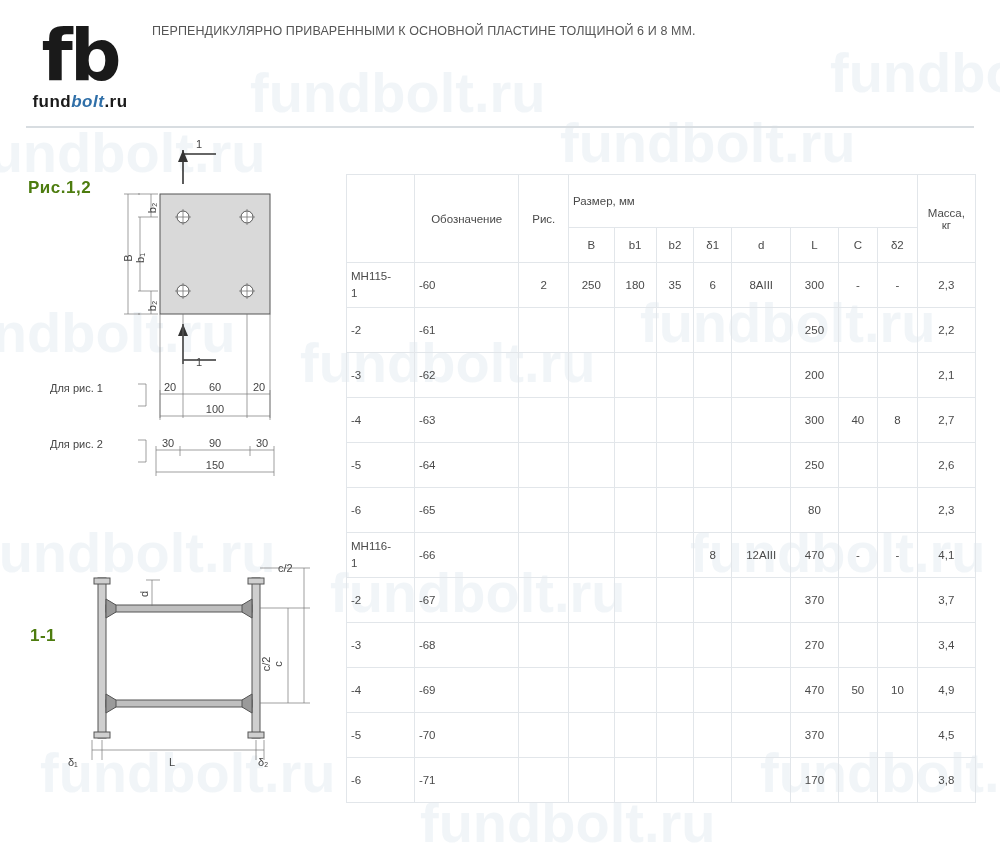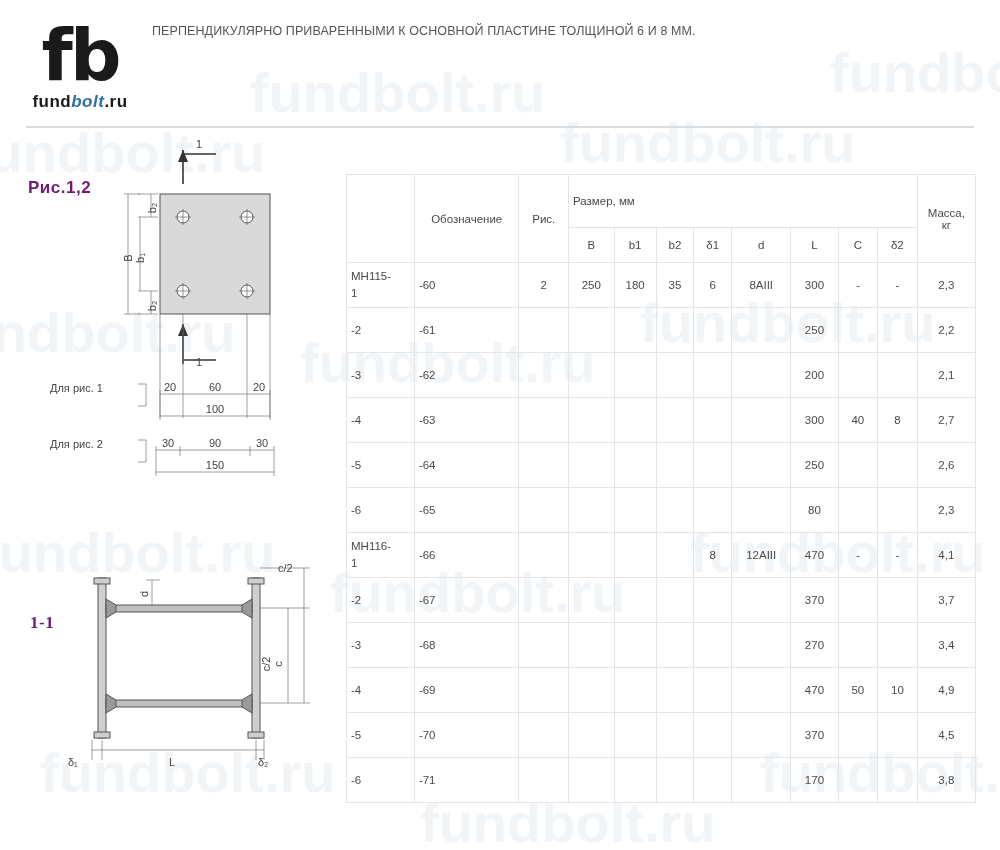--- a/index.html
+++ b/index.html
@@ -100,35 +100,34 @@
     flex: 0 0 320px;
     position: relative;
   }
   .right-col {
     flex: 1 1 auto;
     padding-top: 46px;
     padding-left: 6px;
   }
 
   .fig-label {
-    color: #701a75;
+    color: #4d7c0f;
     font-size: 17px;
     font-weight: bold;
     letter-spacing: 0.5px;
   }
   .fig-label-1 {
     position: absolute;
     left: 8px;
     top: 50px;
   }
   .fig-label-2 {
     position: absolute;
     left: 10px;
-    top: 485px;
-    font-family: Liberation Serif, serif;
+    top: 498px;
   }
 
   .drawing {
     position: absolute;
     left: 0;
     top: 0;
   }
 
   
   table.spec {

